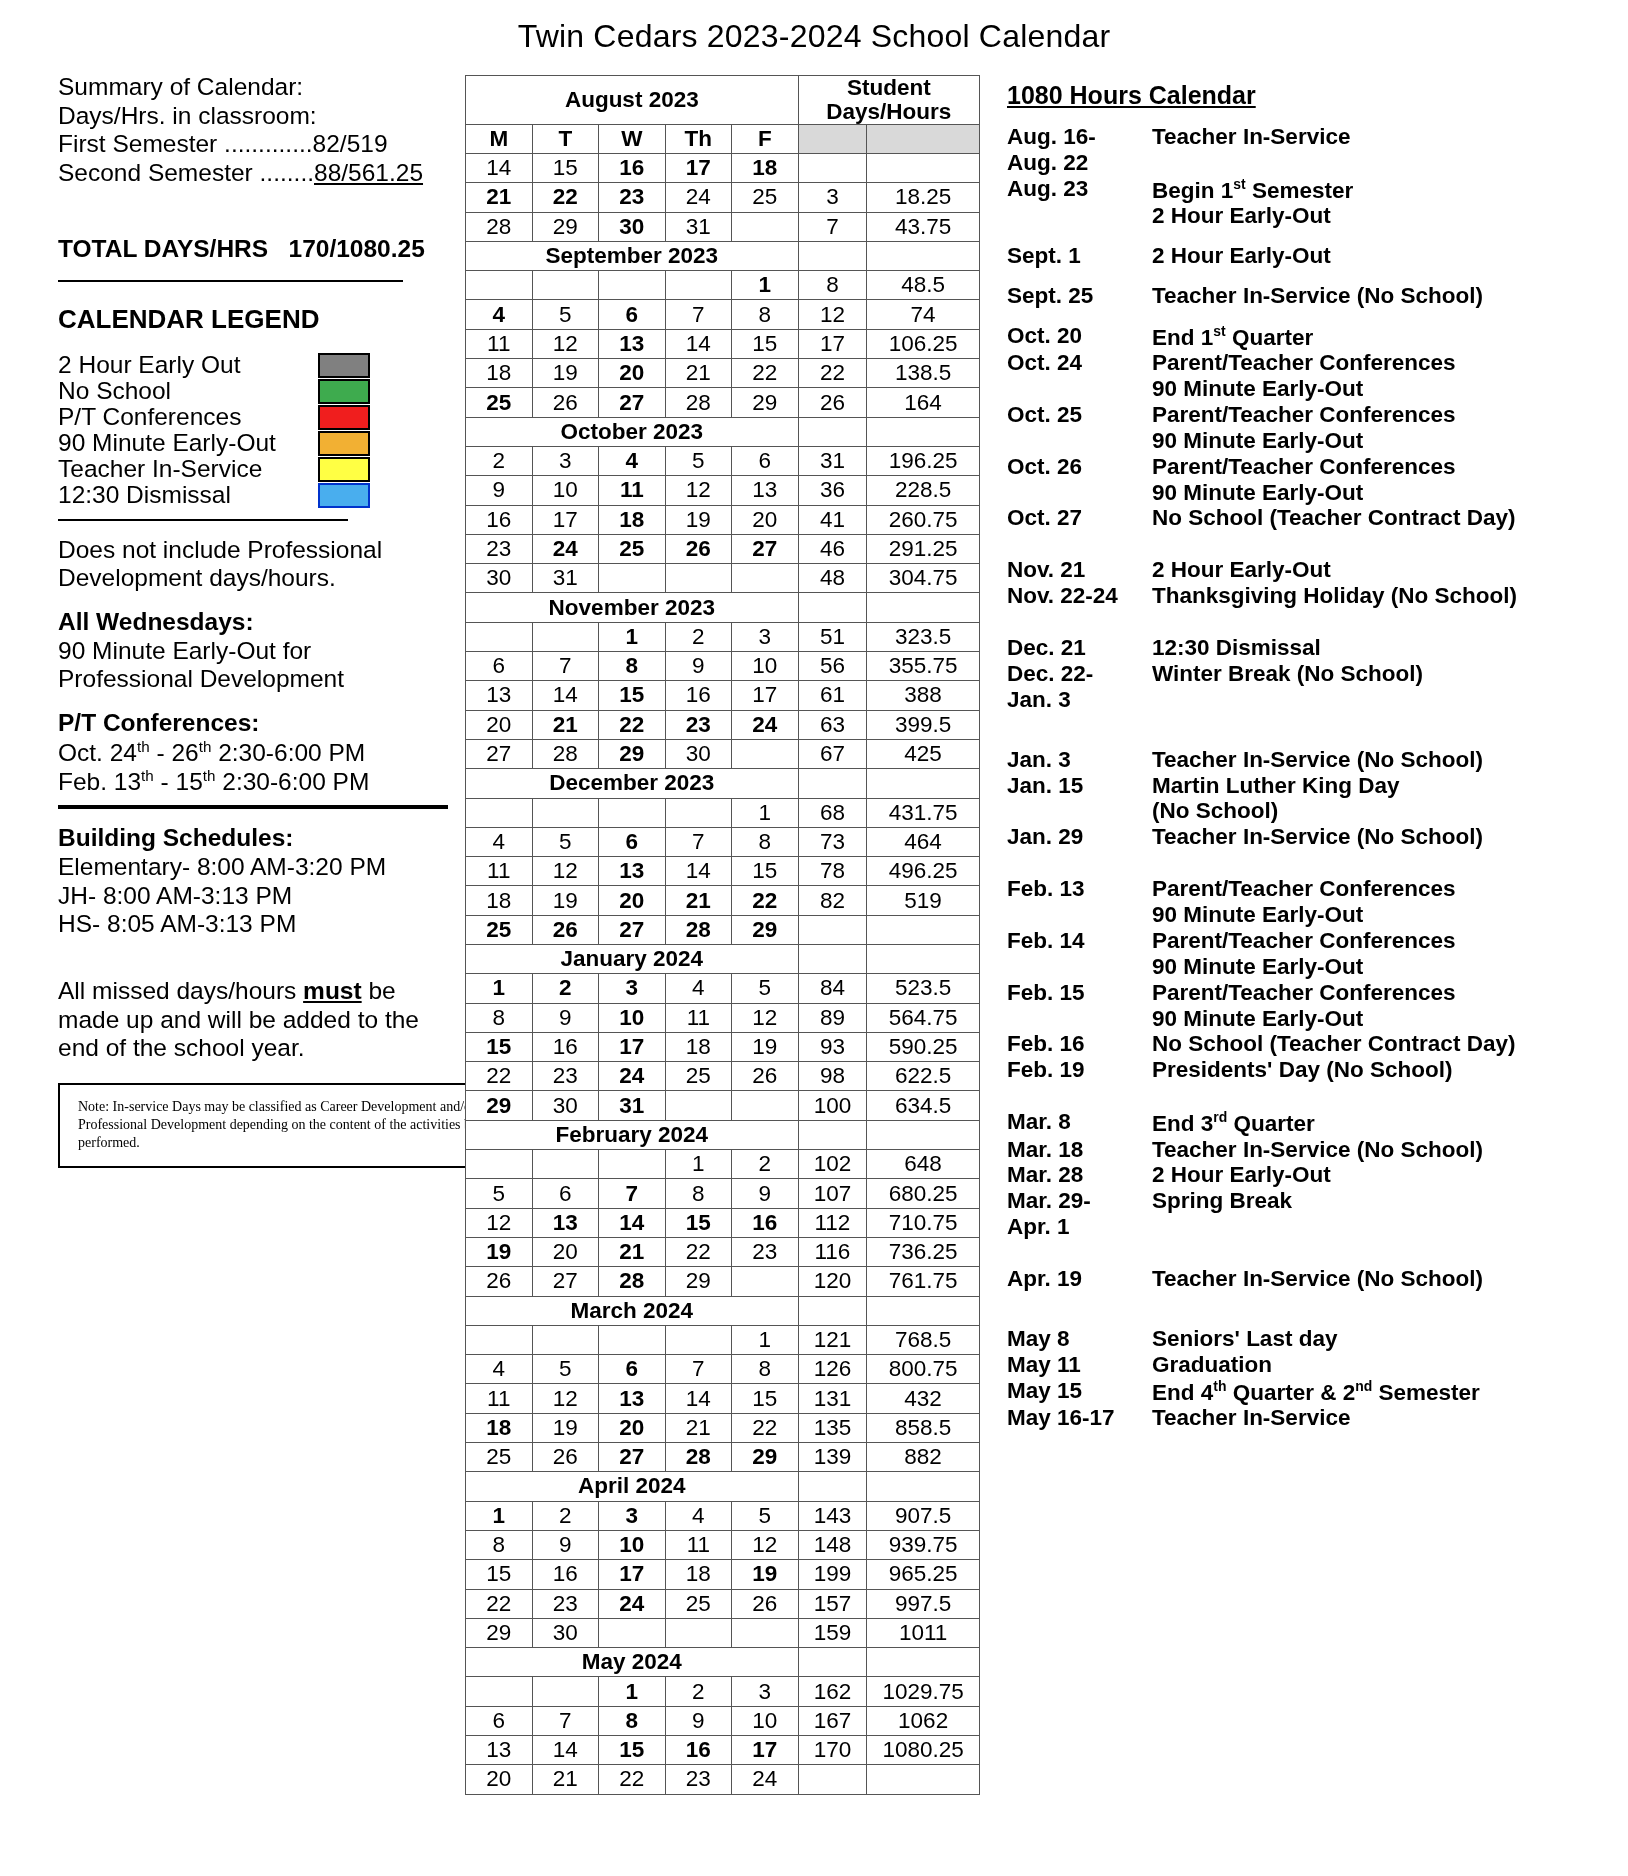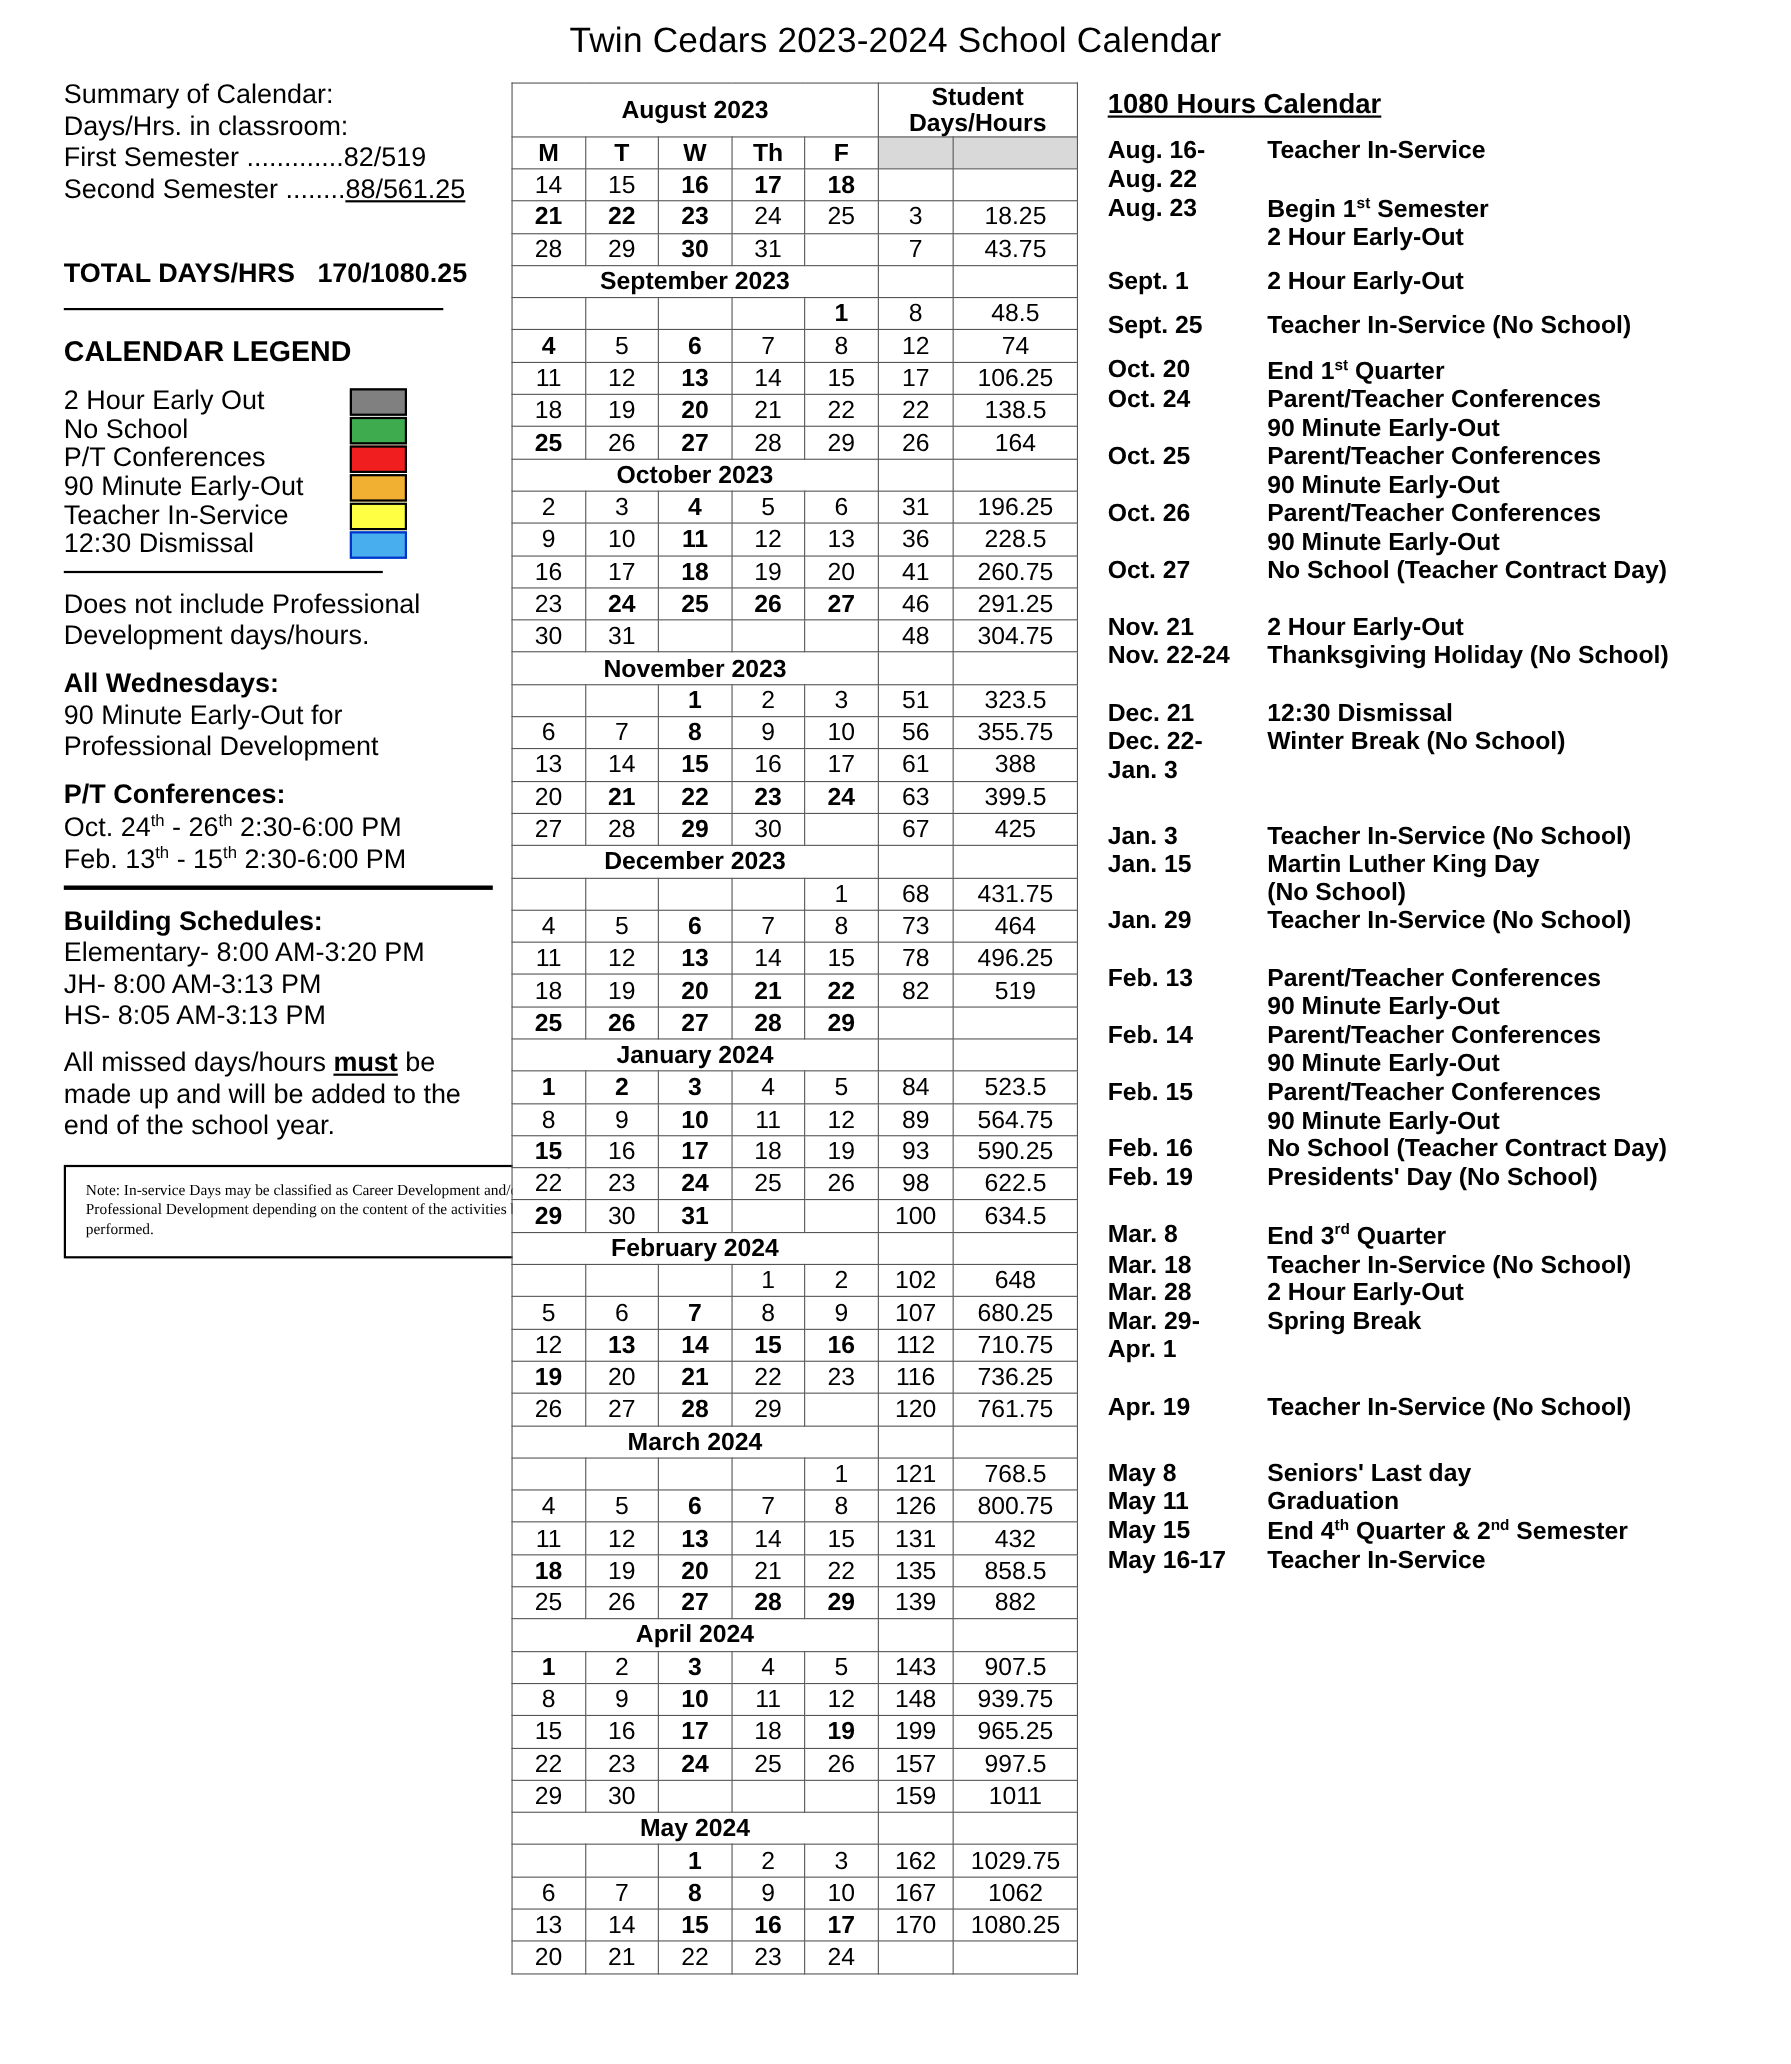--- a/index.html
+++ b/index.html
@@ -184,21 +184,21 @@
 
     <div class="rule-thick"></div>
 
     <div class="blk">
       <div class="blk-head">Building Schedules:</div>
       <div class="blk-body">Elementary- 8:00 AM-3:20 PM</div>
       <div class="blk-body">JH- 8:00 AM-3:13 PM</div>
       <div class="blk-body">HS- 8:05 AM-3:13 PM</div>
     </div>
 
-    <div class="blk" style="margin-top:14px">
+    <div class="blk" style="margin-top:38px">
       <div class="blk-body"><span>All missed days/hours </span><u class="must">must</u><span> be made up and will be added to the end of the school year.</span></div>
     </div>
 
     <div class="note-box">
       <span>Note:  In-service Days may be classified as Career Development and/or Professional Development depending on the content of the activities being performed.</span>
     </div>
   </div>
 
   <div class="cal-wrap">
     <table class="cal">

